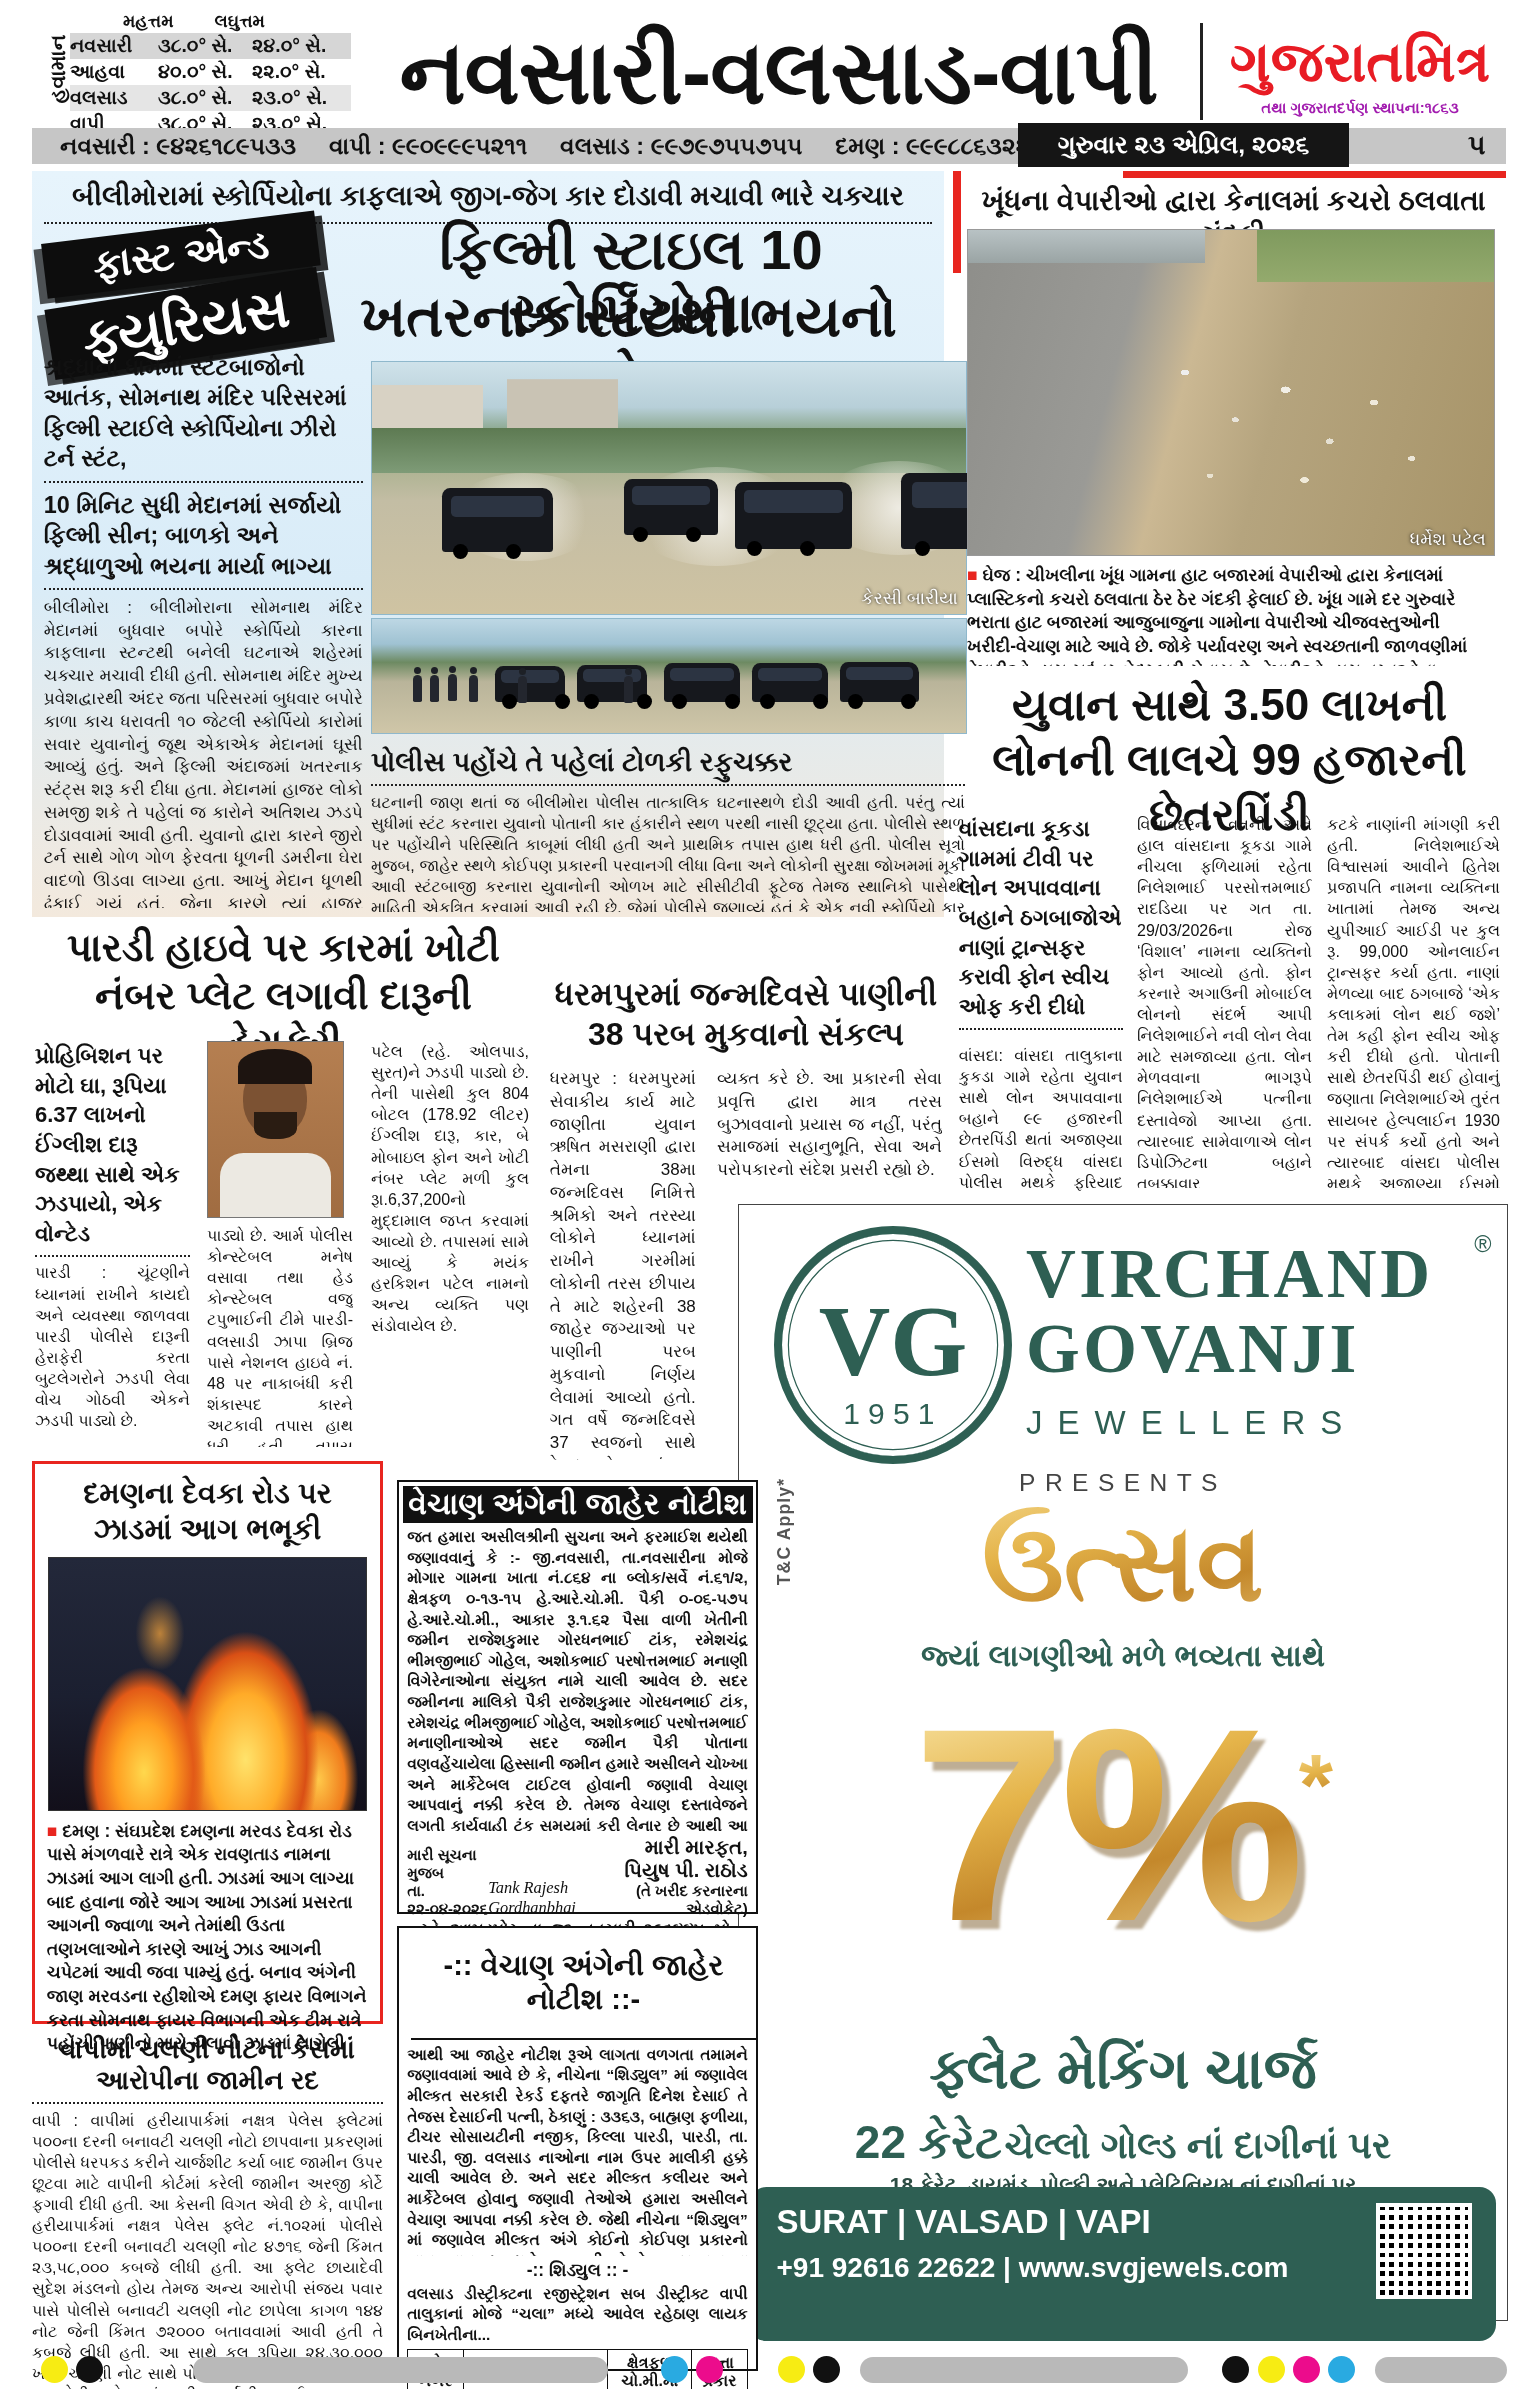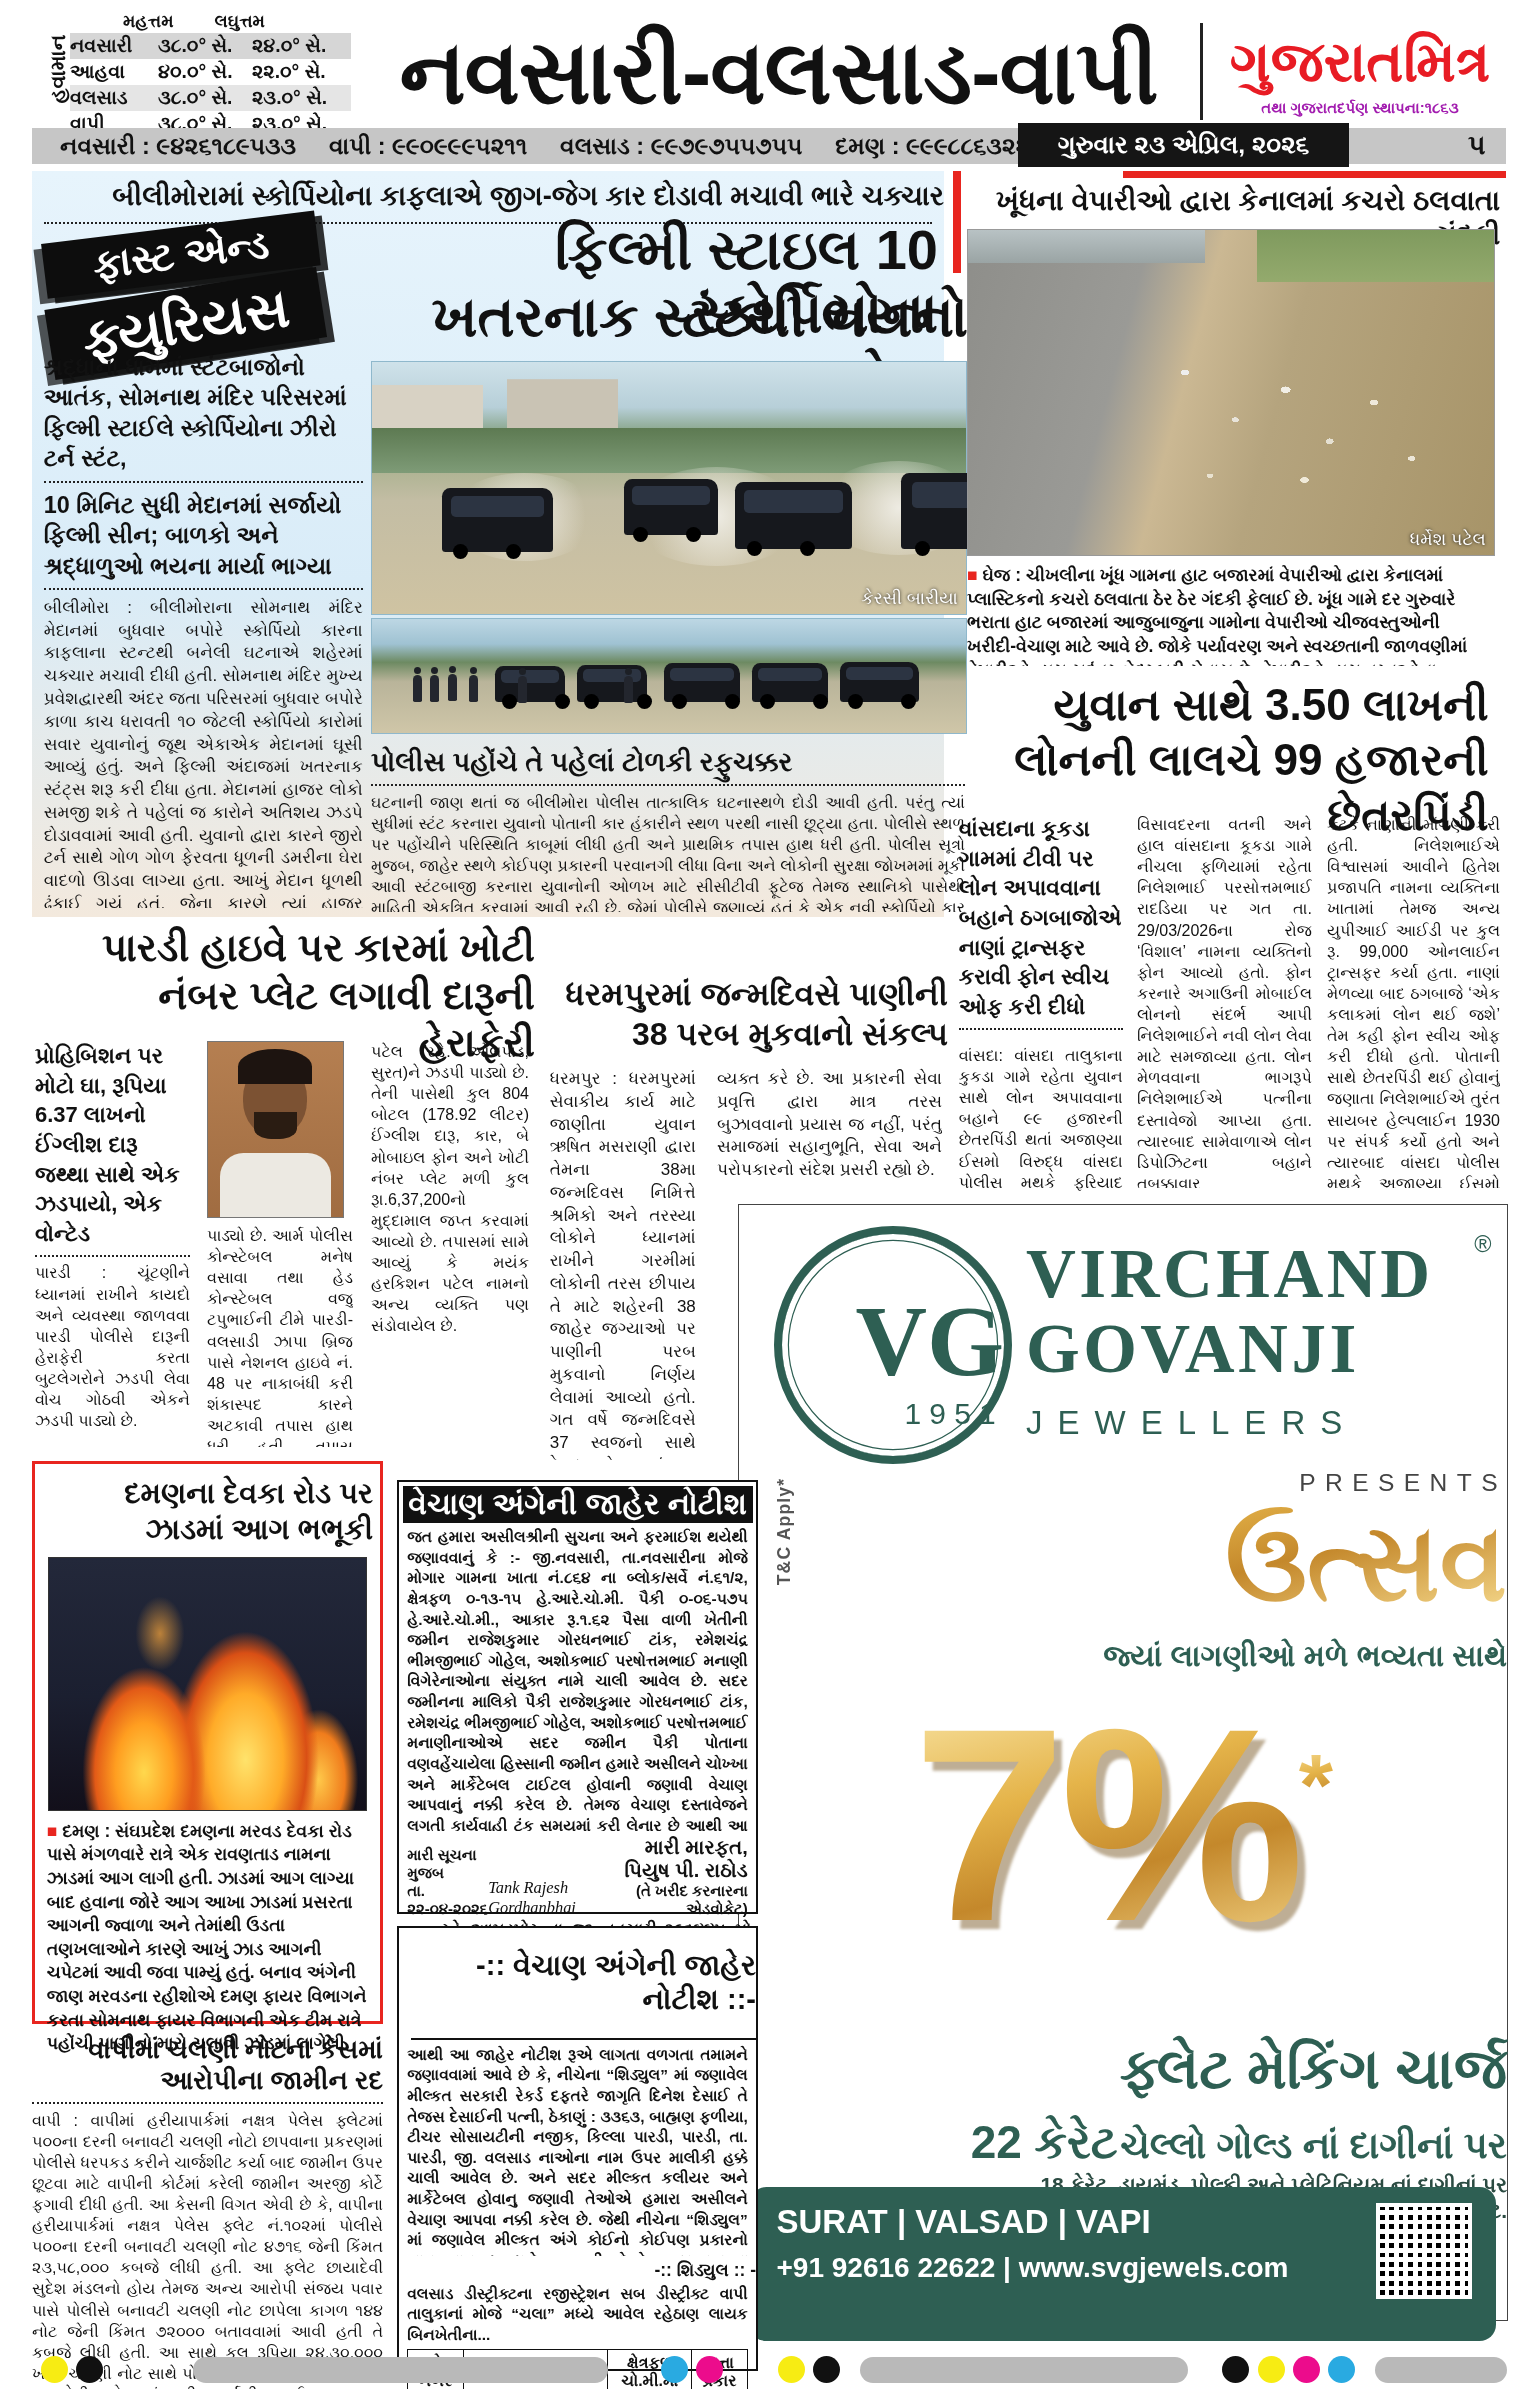--- a/index.html
+++ b/index.html
@@ -1,19 +1,19 @@
 <!DOCTYPE html>
 <html lang="gu" style="font-size:9.4px"><head>
 <meta charset="utf-8">
 <style>
   html,body{margin:0;padding:0;background:#fff;}
   #page{position:relative;width:1538px;height:2389px;background:#fff;overflow:hidden;
         font-family:"Liberation Sans",sans-serif;color:#111;}
   .abs{position:absolute;}
-  .ctr{text-align:right;}
+  .ctr{text-align:center;}
   .clip{overflow:hidden;}
   .dotrule{border-bottom:2.3px dotted #222;}
   .hairline{background:#222;}
   .bodytext{font-size:17px;line-height:1.34;text-align:justify;}
   .smallbody{font-size:16px;line-height:1.32;text-align:justify;}
   
   .weatherrow{display:flex;font-size:19.3px;font-weight:bold;line-height:1.35;}
   .wcity{width:88px;}
   .wval{width:94px;text-align:left;}
   .masthead{font-size:89px;font-weight:800;letter-spacing:-1.2px;white-space:nowrap;}

